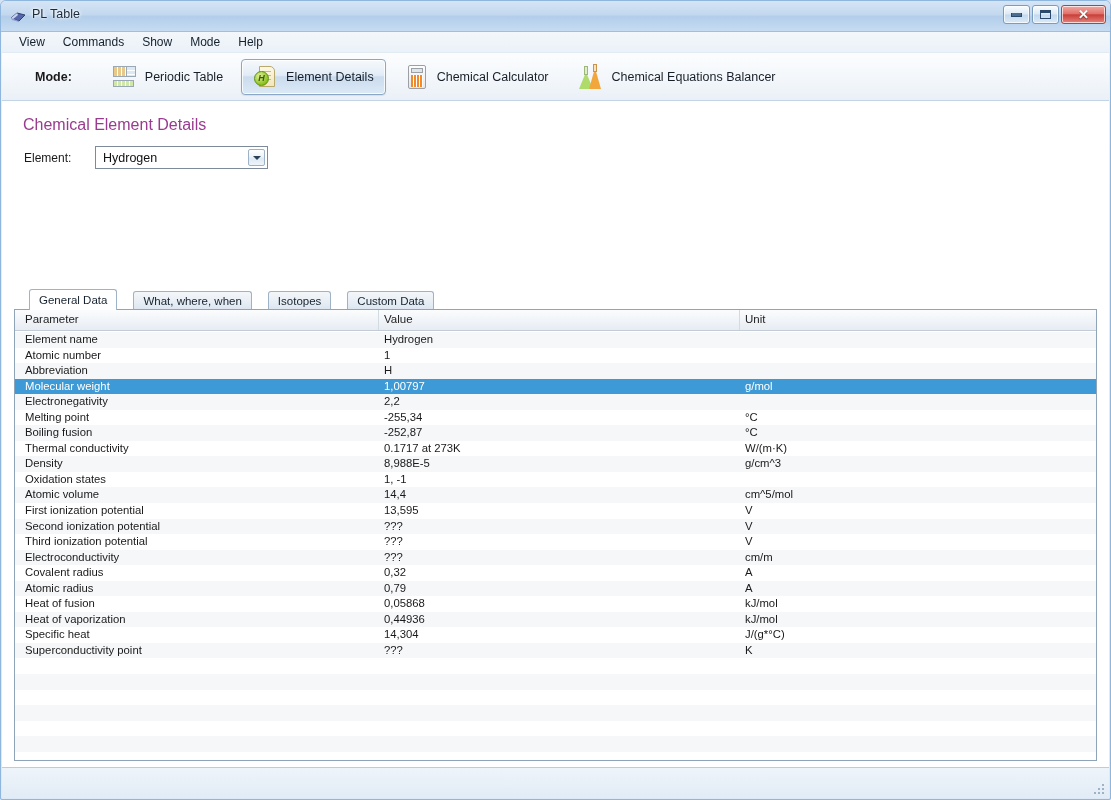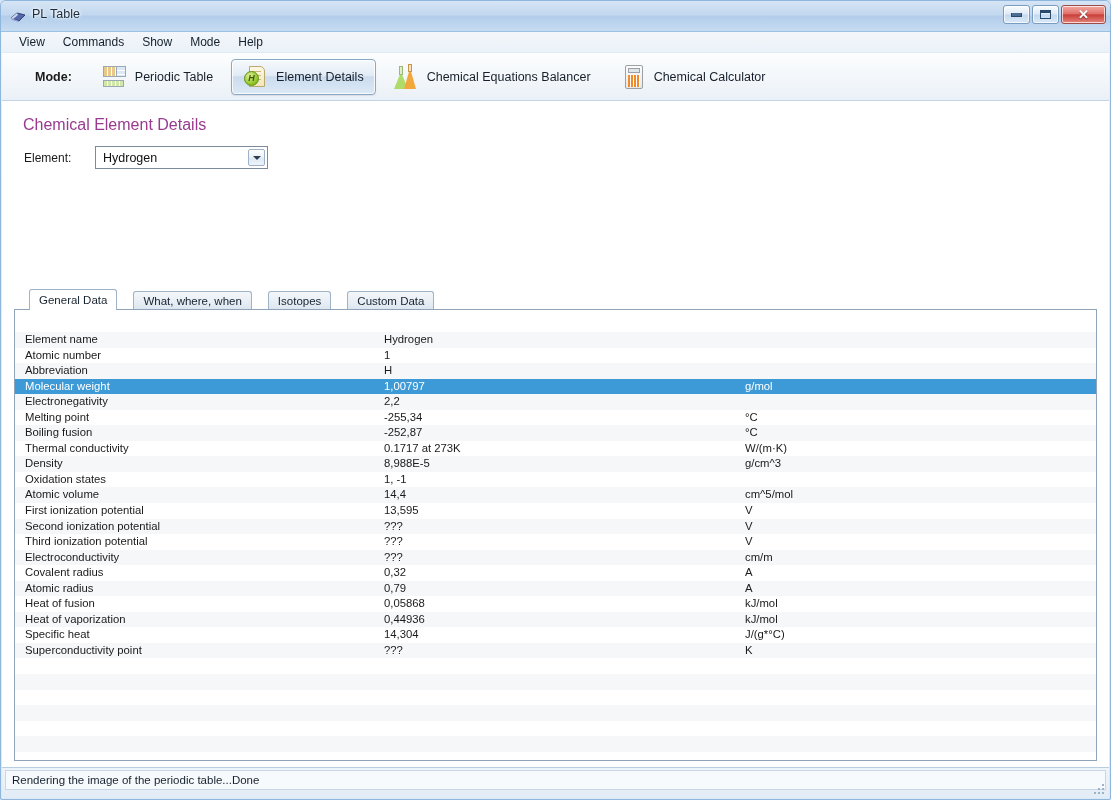--- a/index.html
+++ b/index.html
@@ -62,21 +62,21 @@
   .menu-item { font-size: 12px; color: #14202c; padding: 2px 9px; border-radius: 2px; cursor: default; }
 
   
   #toolbar {
     position: absolute; left: 1px; right: 1px; top: 52px; height: 48px;
     background: linear-gradient(to bottom,#fcfdfe 0%,#f2f6fa 60%,#eaf0f7 100%);
     border-bottom: 1px solid #c3d4e6;
     display: flex; align-items: center;
   }
   #toolbar .mode-label {
-    margin-left: 33px; margin-right: 18px;
+    margin-left: 33px; margin-right: 28px;
     font-size: 12.5px; font-weight: bold; color: #1a1a1a;
   }
   .tbtn {
     display: flex; align-items: center; gap: 7px;
     height: 36px; padding: 0 11px; margin-right: 6px;
     border: 1px solid transparent; border-radius: 4px;
     font-size: 12.5px; color: #17202a; white-space: nowrap;
   }
   .tbtn.active {
     border: 1px solid #8aa8c4;
@@ -304,36 +304,36 @@
 
     <div class="tbtn active">
       <span class="ico ico-ed">
         <i class="page"></i>
         <i class="badge">H</i>
       </span>
       <span>Element Details</span>
     </div>
 
     <div class="tbtn">
+      <span class="ico ico-ca">
+        <i class="body"></i>
+          <i class="screen"></i>
+          <i class="keys"></i>
+      </span>
+      <span>Chemical Calculator</span>
+    </div>
+
+    <div class="tbtn">
       <span class="ico ico-fl">
         <i class="fl fl1"></i>
           <i class="fl fl2"></i>
           <i class="neck1"></i>
           <i class="neck2"></i>
       </span>
       <span>Chemical Equations Balancer</span>
-    </div>
-
-    <div class="tbtn">
-      <span class="ico ico-ca">
-        <i class="body"></i>
-          <i class="screen"></i>
-          <i class="keys"></i>
-      </span>
-      <span>Chemical Calculator</span>
     </div>
   </div>
 
   <div id="content">
 
     <div id="page-title">Chemical Element Details</div>
 
     <div id="elem-row">
       <span class="lbl">Element:</span>
       <div class="combo">
@@ -345,20 +345,27 @@
     </div>
 
     <div id="tabs">
       <div class="tab active">General Data</div>
       <div class="tab">What, where, when</div>
       <div class="tab">Isotopes</div>
       <div class="tab">Custom Data</div>
     </div>
 
     <div id="table-wrap">
+      <div id="thead">
+        <span class="sep" style="left:363px"></span>
+        <span class="sep" style="left:724px"></span>
+        <span class="th c-param">Parameter</span>
+        <span class="th c-value">Value</span>
+        <span class="th c-unit">Unit</span>
+      </div>
       <div id="tbody">
         <span class="vline v1"></span>
         <span class="vline v2"></span>
       <div class="trow odd">
             <span class="c c-param">Element name</span>
             <span class="c c-value">Hydrogen</span>
             <span class="c c-unit"></span>
           </div>
           <div class="trow even">
             <span class="c c-param">Atomic number</span>
@@ -466,17 +473,16 @@
           <div class="trow odd"></div>
           <div class="trow even"></div>
           <div class="trow odd"></div>
           <div class="trow even"></div>
         </div>
     </div>
 
   </div>
 
   <div id="statusbar">
-    <div class="inner">Rendering the image of the periodic table...Done</div>
     <span class="grip"></span>
   </div>
 
 </div>
 
 </body></html>

